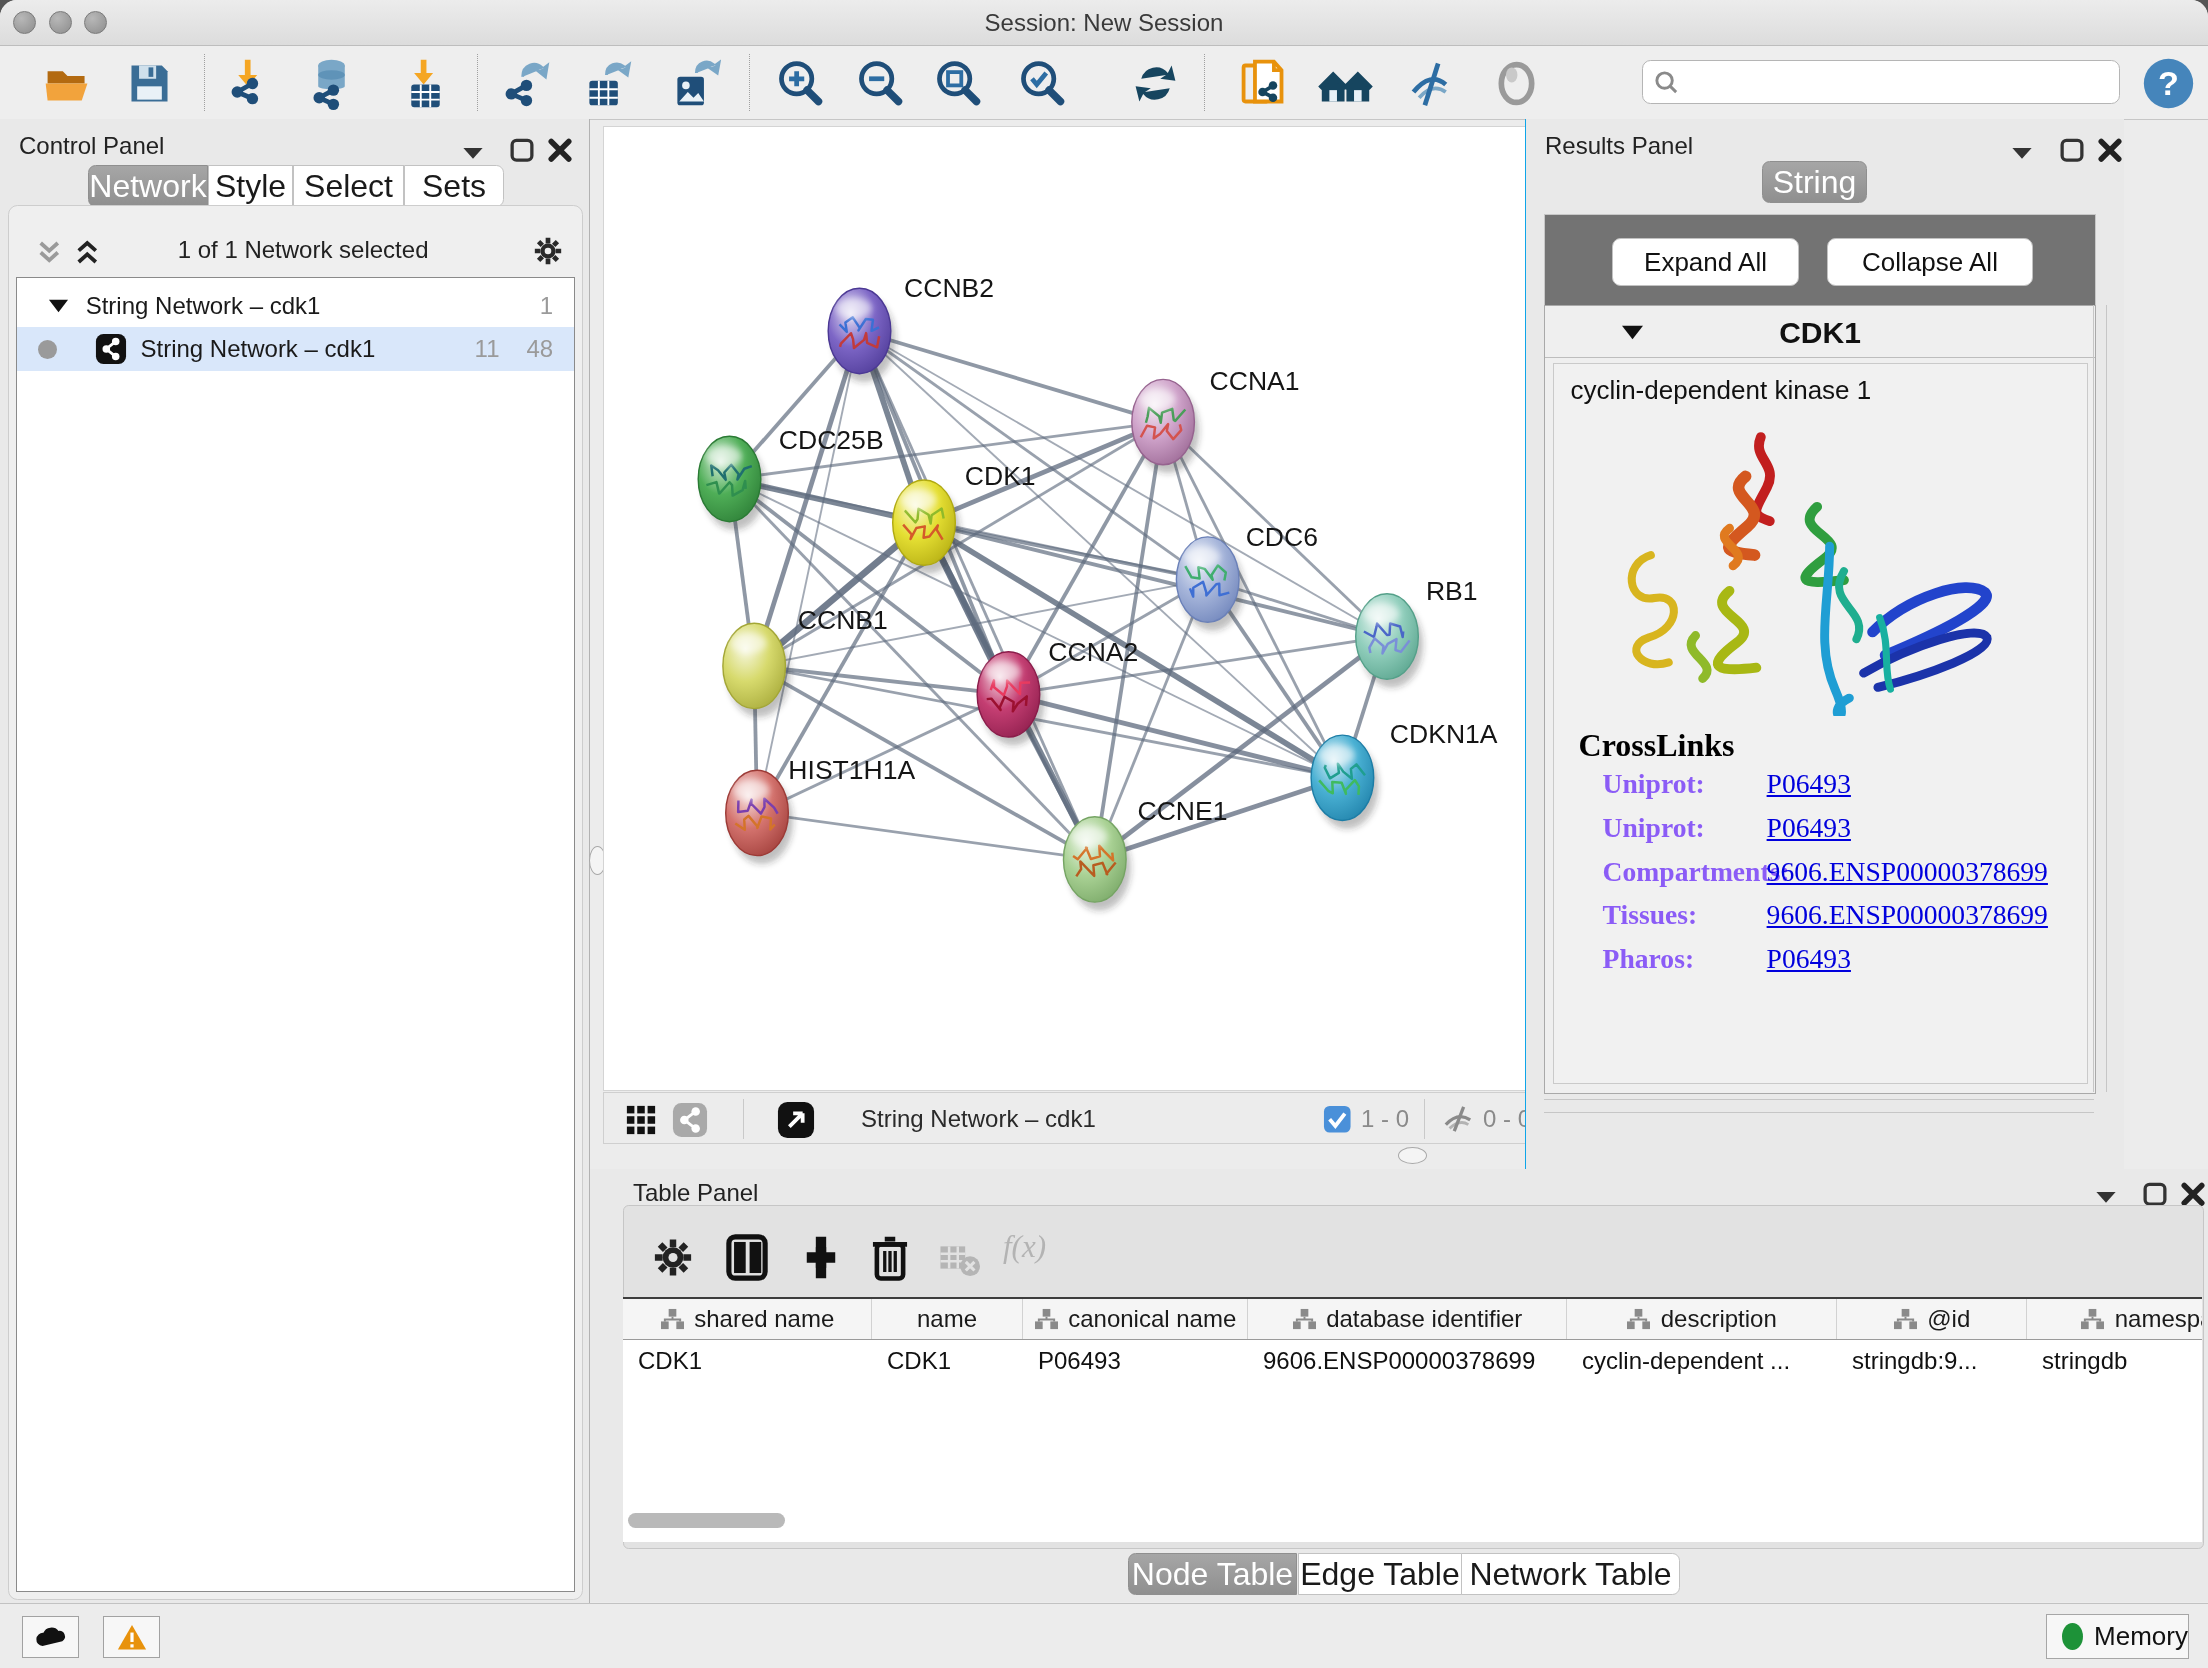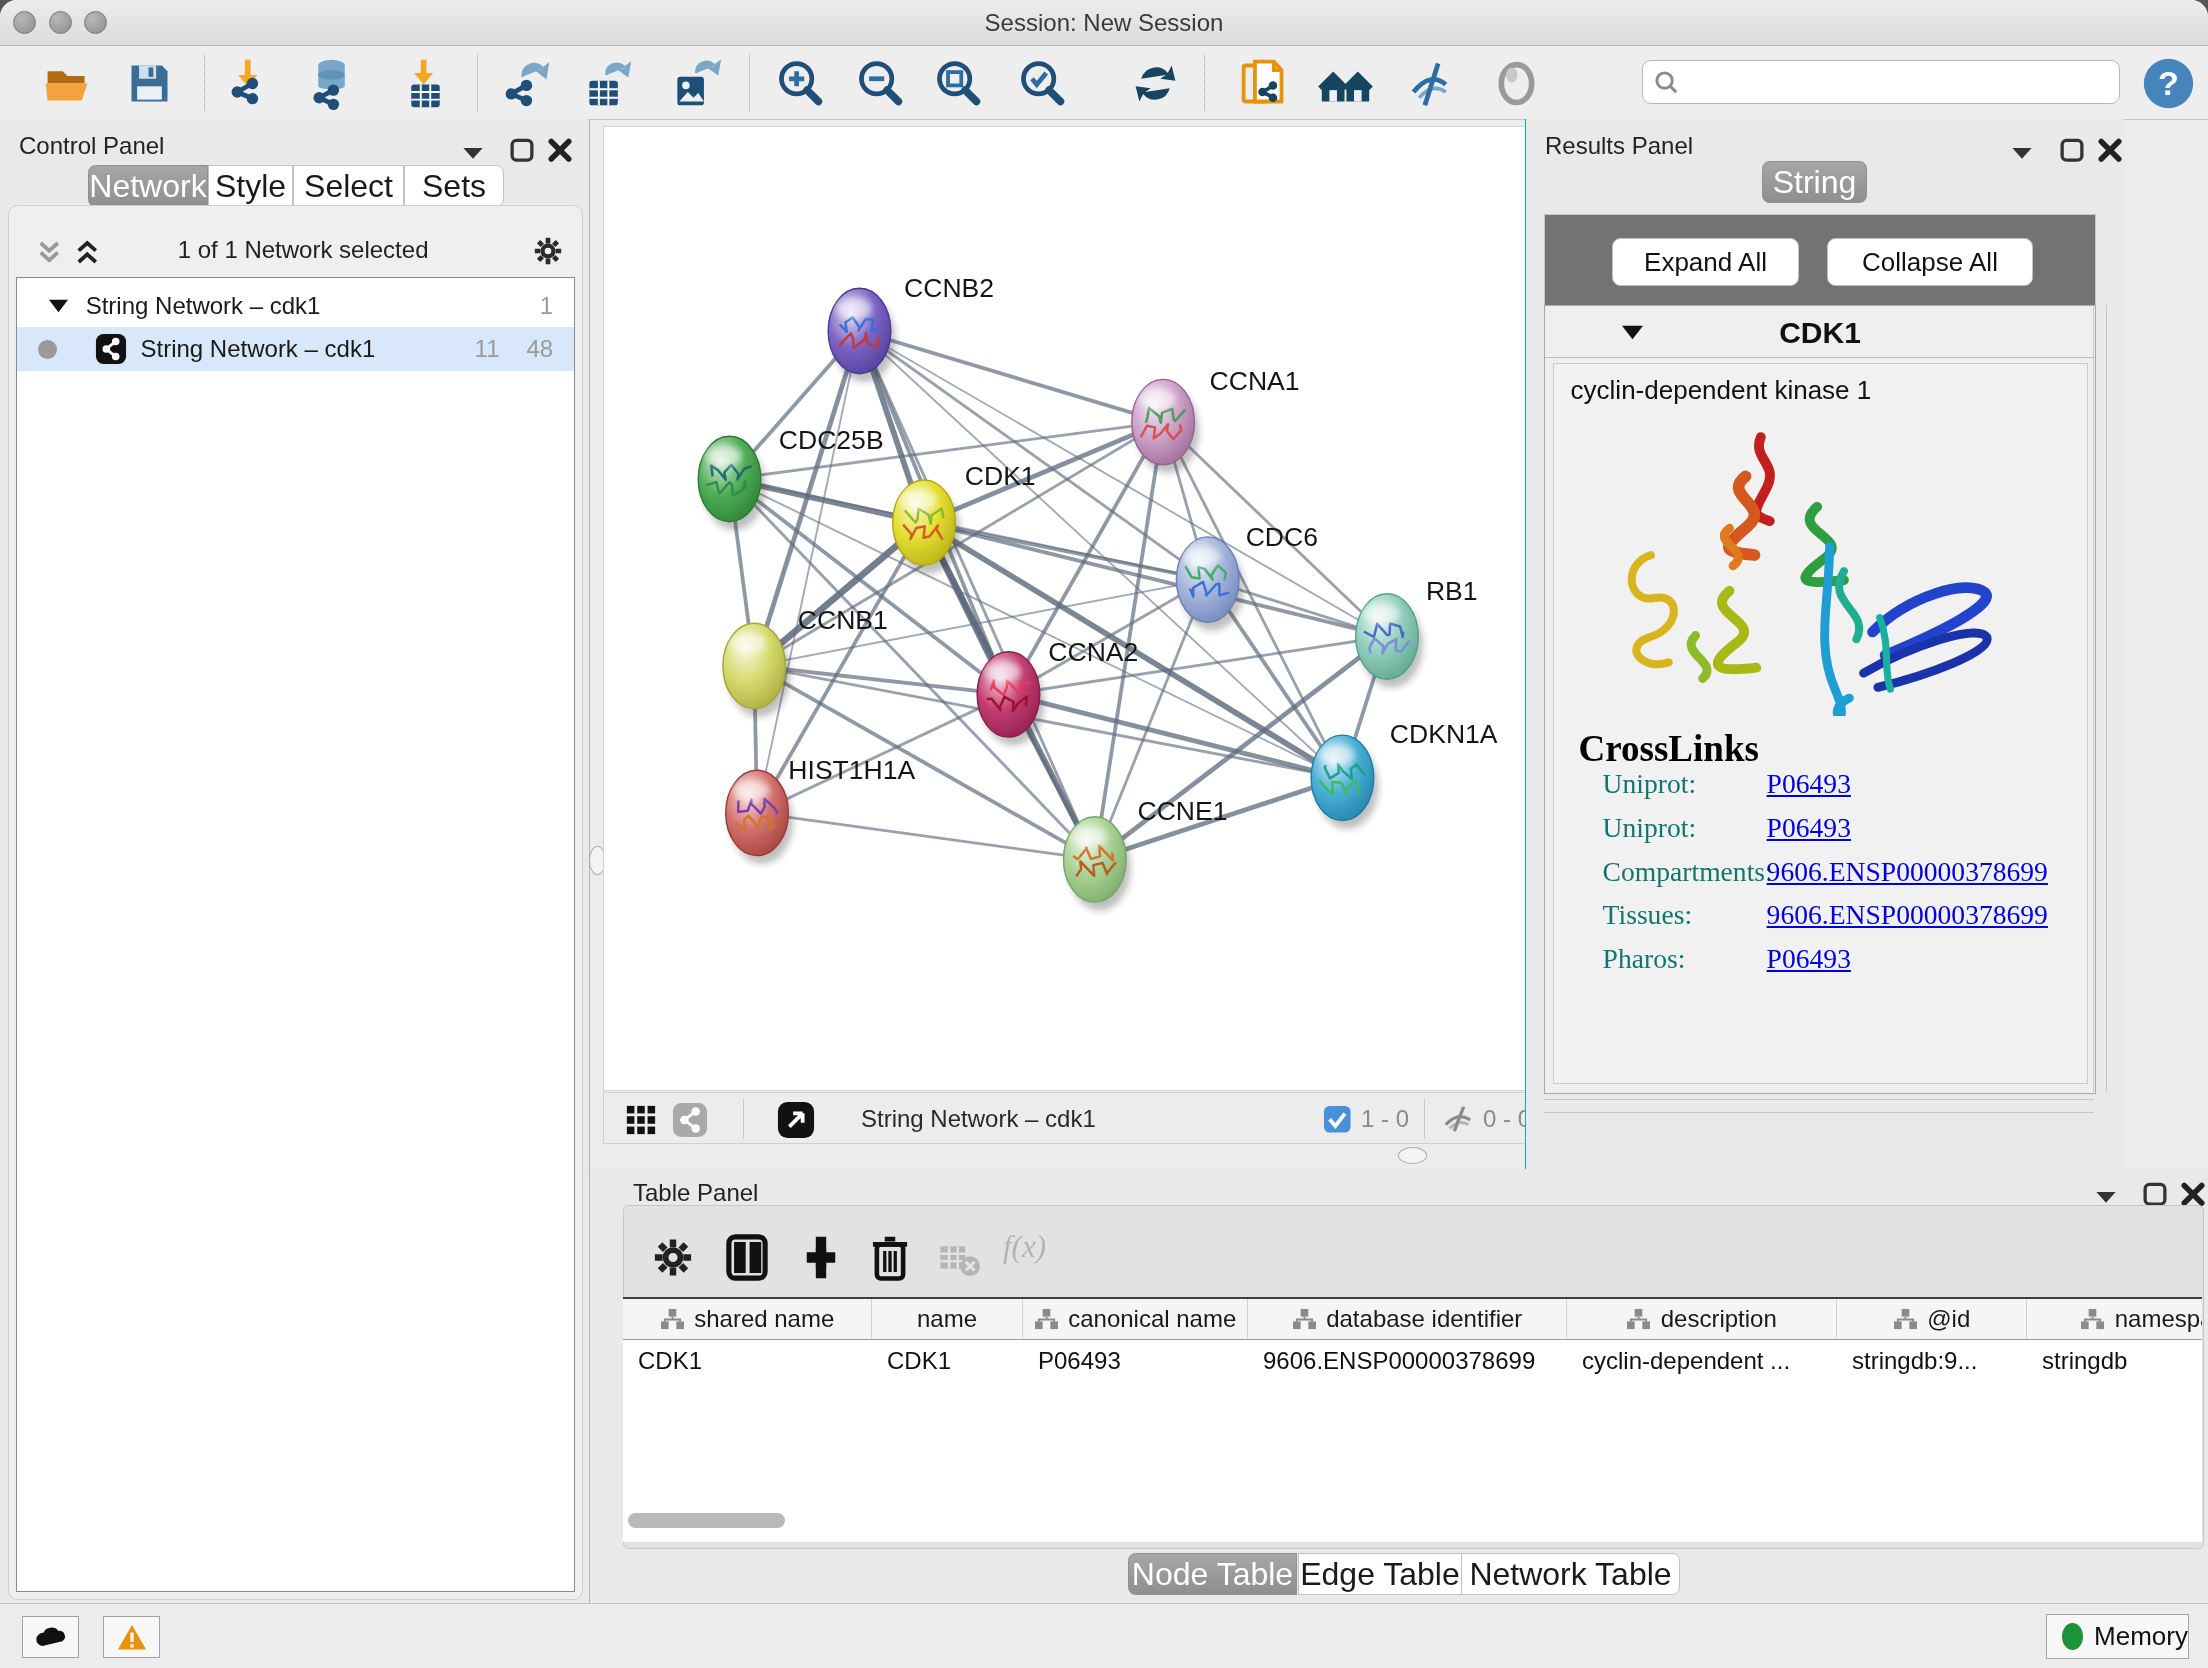--- a/index.html
+++ b/index.html
@@ -48,23 +48,23 @@
   .rpanel{position:absolute;left:1525px;top:119px;width:599px;height:1050px;background:#e9e9e9;
           border-left:1px solid #0ea5e9;box-sizing:border-box;}
   .rp-btnbox{position:absolute;left:18px;top:95px;width:550px;height:91px;background:#737373;border:1px solid #c7c7c7;}
   .btn{position:absolute;height:46px;background:#fff;border:1px solid #c2c2c2;border-radius:8.6px;
        font-size:26px;color:#111;display:flex;align-items:center;justify-content:center;}
   .rp-section{position:absolute;left:18px;top:186px;width:550px;height:787px;background:#efefef;border:1px solid #a9a9a9;}
   .rp-sechdr{position:absolute;left:0;top:0;width:100%;height:51px;border-bottom:1px solid #bdbdbd;}
   .rp-gene{position:absolute;top:9.5px;left:0;width:100%;text-align:center;font-size:30px;font-weight:bold;color:#111;}
   .rp-inner{position:absolute;left:7.6px;top:57px;width:533px;height:719px;background:#f1f1f1;border:1px solid #cacaca;}
   .rp-desc{position:absolute;left:17px;top:11.4px;font-size:26px;color:#111;}
-  .xl-title{position:absolute;left:25px;top:363px;font-family:"Liberation Serif",serif;font-weight:bold;font-size:37px;color:#000;}
+  .xl-title{position:absolute;left:25px;top:363px;font-family:"Liberation Serif",serif;font-weight:bold;font-size:32px;color:#000;}
   .xrow{position:absolute;left:49px;width:466px;height:44px;font-family:"Liberation Serif",serif;font-size:27.6px;}
-  .xrow .xl{position:absolute;left:0;color:#0f766e;}
+  .xrow .xl{position:absolute;left:0;color:#8b5cf6;font-weight:bold;}
   .xrow .xv{position:absolute;left:164px;color:#0000dd;text-decoration:underline;}
   .scrolltrack-v{position:absolute;width:1px;background:#c6c6c6;}
   .scrolltrack-h{position:absolute;height:1px;background:#c6c6c6;}
   
   .tpanel{position:absolute;left:590px;top:1169px;width:1619px;height:433px;background:#e9e9e9;}
   .tp-box{position:absolute;left:33px;top:36px;width:1579px;height:342px;background:#e2e2e2;
           border:1px solid #c6c6c6;border-radius:5.7px;}
   .tptool{position:absolute;top:27px;height:49px;}
   .dtable{position:absolute;left:33px;top:128px;width:1579px;height:243px;background:#fff;border-top:2.9px solid #3d3d3d;
           overflow:hidden;}

